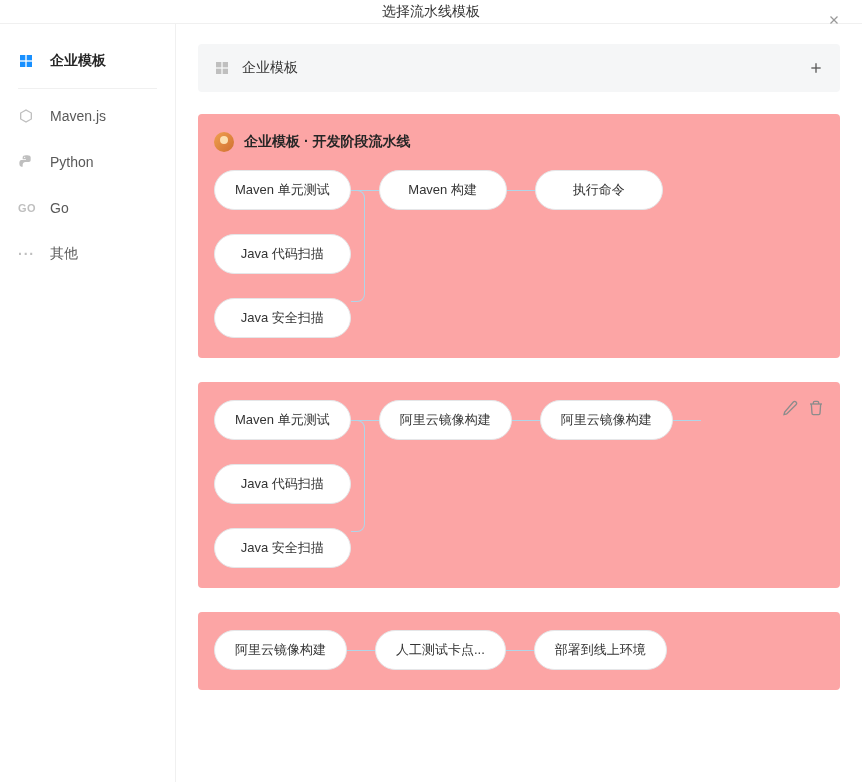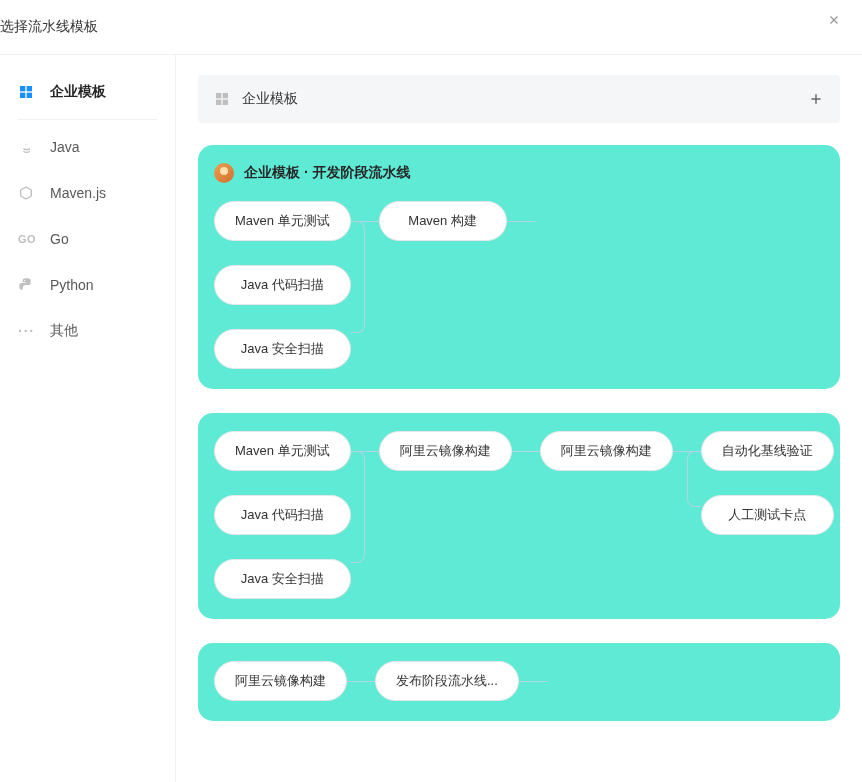--- a/index.html
+++ b/index.html
@@ -15,24 +15,24 @@
       overflow: hidden;
       color: #333;
     }
     .modal {
       width: 862px;
       height: 782px;
       display: flex;
       flex-direction: column;
     }
     .modal-header {
-      height: 55px;
-      display: flex;
-      align-items: center;
-      justify-content: flex-start;
+      height: 24px;
+      display: flex;
+      align-items: center;
+      justify-content: center;
       position: relative;
       font-size: 14px;
       color: #333;
       border-bottom: 1px solid #f0f0f0;
     }
     .modal-close {
       position: absolute;
       right: 16px;
       top: 8px;
       width: 24px;
@@ -129,22 +129,22 @@
       color: #595959;
       cursor: pointer;
       display: flex;
       align-items: center;
     }
     .section-header-add svg {
       width: 16px;
       height: 16px;
     }
     .template-card {
-      background: #5eead4;
-      border-radius: 15px;
+      background: #fca5a5;
+      border-radius: 4px;
       padding: 18px 16px 20px 16px;
       margin-bottom: 24px;
       position: relative;
     }
     .template-header {
       display: flex;
       align-items: center;
       margin-bottom: 18px;
     }
     .avatar {
@@ -280,46 +280,38 @@
               <rect x="3" y="13" width="8" height="8"></rect>
               <rect x="13" y="13" width="8" height="8"></rect>
             </svg>
         </span>
         <span>企业模板</span>
       </div>
       <div class="sidebar-divider"></div>
       <div class="sidebar-item">
         <span class="sidebar-icon">
           <svg viewBox="0 0 24 24" fill="currentColor">
-              <path d="M8 18c0 0 2 1 5 1s5-1 5-1v2c0 0-2 1-5 1s-5-1-5-1v-2zm0-4c0 0 2 1 5 1s5-1 5-1v2c0 0-2 1-5 1s-5-1-5-1v-2zm3-10c2 2 0 4-1 6 3-2 2-5 1-6zm3 2c1 1-1 3-2 4 2-1 3-3 2-4z"></path>
-            </svg>
-        </span>
-        <span>Java</span>
-      </div>
-      <div class="sidebar-item">
-        <span class="sidebar-icon">
-          <svg viewBox="0 0 24 24" fill="currentColor">
               <path d="M12 2l9 5v10l-9 5-9-5V7l9-5zm0 2.3L5 8v8l7 3.7 7-3.7V8l-7-3.7z"></path>
             </svg>
         </span>
         <span>Maven.js</span>
-      </div>
-      <div class="sidebar-item">
-        <span class="sidebar-icon">
-            <span class="go-text">GO</span>
-          </span>
-        <span>Go</span>
       </div>
       <div class="sidebar-item">
         <span class="sidebar-icon">
           <svg viewBox="0 0 24 24" fill="currentColor">
               <path d="M12 2c-3 0-5 1-5 3v3h5v1H5c-2 0-3 2-3 5s1 5 3 5h2v-3c0-2 2-4 4-4h5c2 0 3-1 3-3V5c0-2-2-3-5-3h-2zm-2 2a1 1 0 110 2 1 1 0 010-2z"></path>
             </svg>
         </span>
         <span>Python</span>
+      </div>
+      <div class="sidebar-item">
+        <span class="sidebar-icon">
+            <span class="go-text">GO</span>
+          </span>
+        <span>Go</span>
       </div>
       <div class="sidebar-item">
         <span class="sidebar-icon">
             <span class="dots-icon">···</span>
           </span>
         <span>其他</span>
       </div>
     </div>
 
     <div class="content">
@@ -359,20 +351,25 @@
               </div>
             <div class="stage-node">
                 <span>Java 安全扫描</span>
               </div>
           </div>
           <div class="stage-column">
             <div class="connector-h" style="left:-28px; width:28px;"></div>
             <div class="connector-h" style="right:-28px; width:28px;"></div>
             <div class="stage-node">
                 <span>Maven 构建</span>
+              </div>
+          </div>
+          <div class="stage-column">
+            <div class="stage-node">
+                <span>执行命令</span>
               </div>
           </div>
         </div>
       </div>
 
       <div class="template-card">
         <div class="template-actions">
           <span class="template-action-btn">
             <svg viewBox="0 0 24 24" fill="none" stroke="currentColor" stroke-width="2">
                 <path d="M17 3a2.8 2.8 0 014 4L7 21l-4 1 1-4L17 3z"></path>
@@ -404,44 +401,40 @@
             <div class="stage-node">
                 <span>阿里云镜像构建</span>
               </div>
           </div>
           <div class="stage-column">
             <div class="connector-h" style="right:-28px; width:28px;"></div>
             <div class="stage-node">
                 <span>阿里云镜像构建</span>
               </div>
           </div>
-          <div class="stage-column" style="position:relative;">
-            <div class="col-connector left-side" style="left:-14px; top:20px; height:56px; width:14px;"></div>
-            <div class="stage-node">
-                <span>自动化基线验证</span>
-              </div>
-            <div class="stage-node">
-                <span>人工测试卡点</span>
-              </div>
-          </div>
         </div>
       </div>
 
       <div class="template-card">
         <div class="pipeline-stages">
           <div class="stage-column">
             <div class="connector-h" style="right:-28px; width:28px;"></div>
             <div class="stage-node">
                 <span>阿里云镜像构建</span>
               </div>
           </div>
           <div class="stage-column">
             <div class="connector-h" style="right:-28px; width:28px;"></div>
             <div class="stage-node">
-                <span>发布阶段流水线...</span>
+                <span>人工测试卡点...</span>
+              </div>
+          </div>
+          <div class="stage-column">
+            <div class="stage-node">
+                <span>部署到线上环境</span>
               </div>
           </div>
         </div>
       </div>
 
     </div>
   </div>
 </div>
 
 </body></html>

